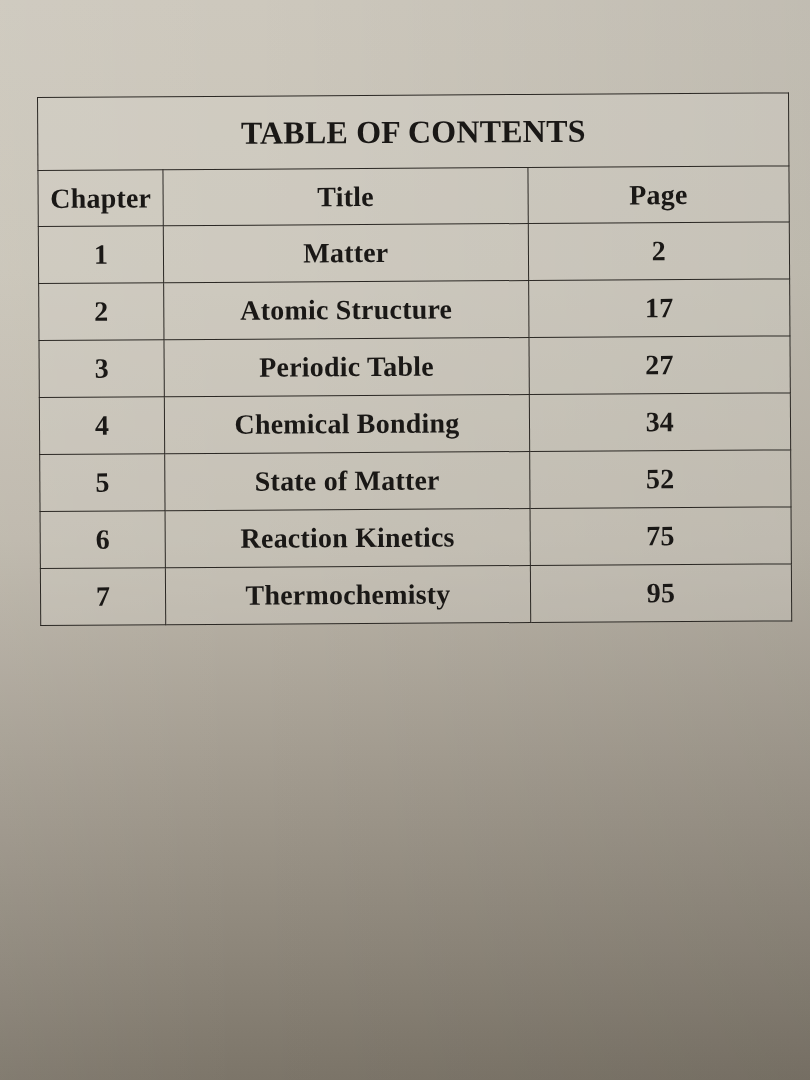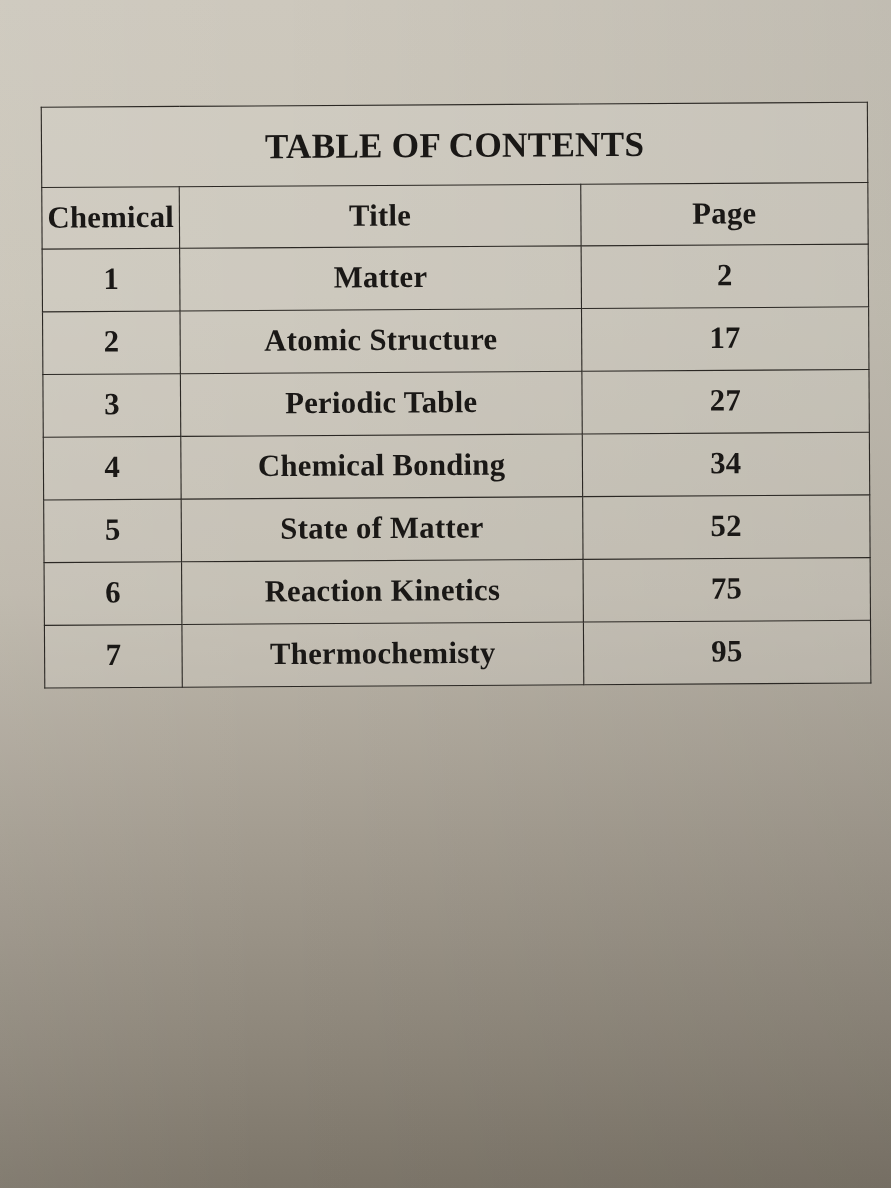--- a/index.html
+++ b/index.html
@@ -68,21 +68,21 @@
       <colgroup>
         <col class="col-chapter">
         <col class="col-title">
         <col class="col-page">
       </colgroup>
       <tbody>
           <tr>
         <td class="title-cell" colspan="3">TABLE OF CONTENTS</td>
       </tr>
       <tr class="head-row">
-        <td>Chemical</td>
+        <td>Chapter</td>
         <td>Title</td>
         <td>Page</td>
       </tr>
       <tr class="body-row">
         <td>1</td>
         <td>Matter</td>
         <td>2</td>
       </tr>
       <tr class="body-row">
         <td>2</td>

